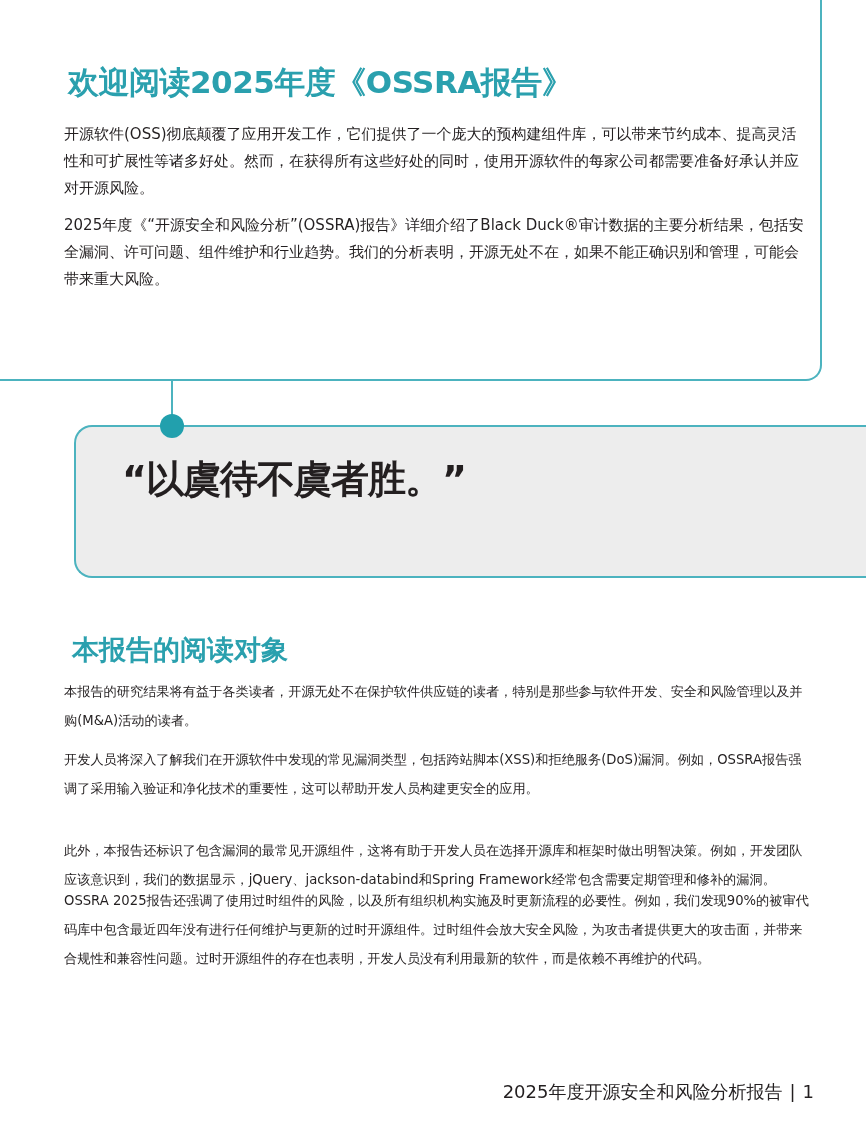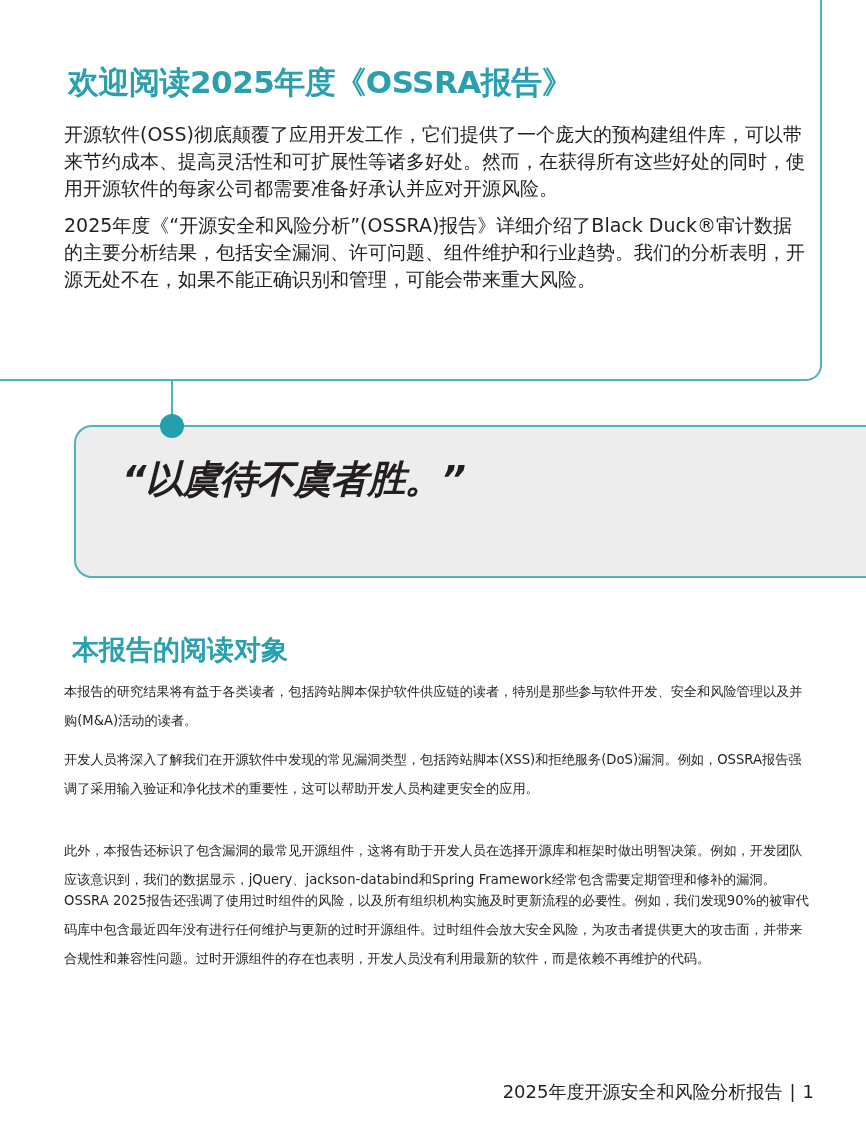--- a/index.html
+++ b/index.html
@@ -33,21 +33,21 @@
       font-weight: bold;
       color: #2aa0ae;
       letter-spacing: -0.5px;
       white-space: nowrap;
     }
     .intro-para {
       position: absolute;
       left: 64px;
       width: 745px;
       margin: 0;
-      font-size: 19px;
+      font-size: 15px;
       line-height: 27px;
       color: #231f20;
     }
     .intro-para.p1 { top: 121px; }
     .intro-para.p2 { top: 212px; }
 
     .connector-line {
       position: absolute;
       left: 171px;
       top: 381px;
@@ -78,21 +78,20 @@
       border-bottom-left-radius: 18px;
       box-sizing: border-box;
     }
     .quote-text {
       position: absolute;
       left: 46px;
       top: 28px;
       margin: 0;
       font-size: 38px;
       line-height: 48px;
-      font-style: italic;
       font-weight: bold;
       color: #231f20;
       letter-spacing: -1px;
       white-space: nowrap;
     }
     .quote-author {
       position: absolute;
       right: 70px;
       top: 84px;
       margin: 0;
@@ -150,21 +149,21 @@
 <p class="intro-para p2">2025年度《“开源安全和风险分析”(OSSRA)报告》详细介绍了Black Duck®审计数据的主要分析结果，包括安全漏洞、许可问题、组件维护和行业趋势。我们的分析表明，开源无处不在，如果不能正确识别和管理，可能会带来重大风险。</p>
 
 <div class="connector-line"></div>
 <div class="quote-box">
   <p class="quote-text">“以虞待不虞者胜。”</p>
 </div>
 <div class="connector-dot"></div>
 
 <h2 class="section-title">本报告的阅读对象</h2>
 
-<p class="body-para p1"><span>本报告的研究结果将有益于各类读者，包括跨站脚本</span><b>保护软件供应链</b><span>的读者，特别是那些参与</span><b>软件开发、安全和风险管理</b><span>以及</span><b>并购(M&amp;A)活动</b><span>的读者。</span></p>
+<p class="body-para p1"><span>本报告的研究结果将有益于各类读者，开源无处不在</span><b>保护软件供应链</b><span>的读者，特别是那些参与</span><b>软件开发、安全和风险管理</b><span>以及</span><b>并购(M&amp;A)活动</b><span>的读者。</span></p>
 
 <p class="body-para p2">开发人员将深入了解我们在开源软件中发现的常见漏洞类型，包括跨站脚本(XSS)和拒绝服务(DoS)漏洞。例如，OSSRA报告强调了采用输入验证和净化技术的重要性，这可以帮助开发人员构建更安全的应用。</p>
 <p class="body-para p3">此外，本报告还标识了包含漏洞的最常见开源组件，这将有助于开发人员在选择开源库和框架时做出明智决策。例如，开发团队应该意识到，我们的数据显示，jQuery、jackson-databind和Spring Framework经常包含需要定期管理和修补的漏洞。</p>
 <p class="body-para p4">OSSRA 2025报告还强调了使用过时组件的风险，以及所有组织机构实施及时更新流程的必要性。例如，我们发现90%的被审代码库中包含最近四年没有进行任何维护与更新的过时开源组件。过时组件会放大安全风险，为攻击者提供更大的攻击面，并带来合规性和兼容性问题。过时开源组件的存在也表明，开发人员没有利用最新的软件，而是依赖不再维护的代码。</p>
 
 <div class="footer">
   <span>2025年度开源安全和风险分析报告</span><span class="sep">|</span><span>1</span>
 </div>
 
 </body></html>

